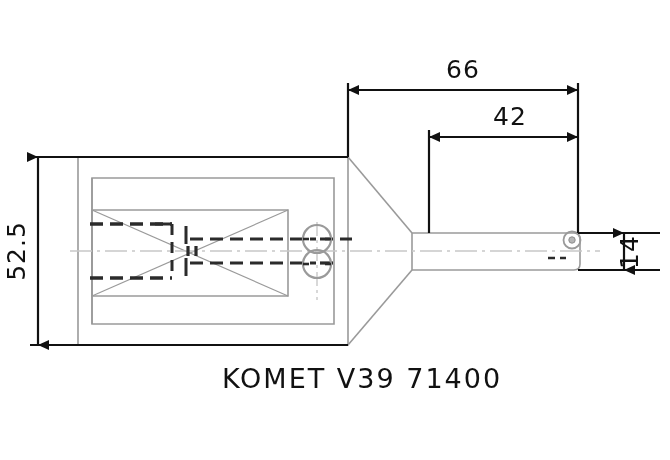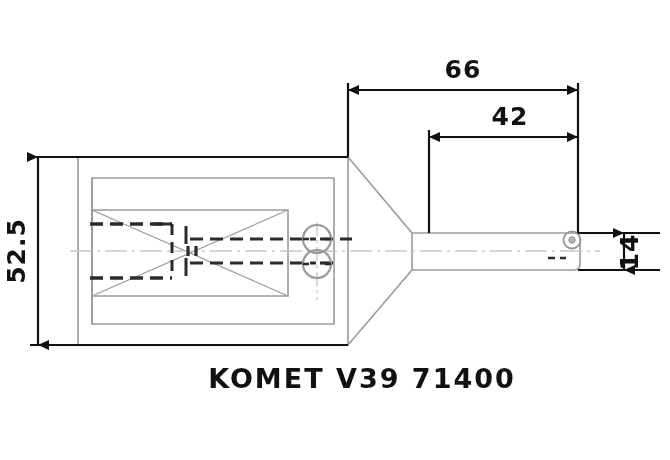--- a/index.html
+++ b/index.html
@@ -12,21 +12,20 @@
     width: 670px;
     height: 460px;
     font-family: "DejaVu Sans", sans-serif;
     overflow: hidden;
   }
   #drawing-root {
     position: relative;
     width: 670px;
     height: 460px;
     background: #ffffff;
-    font-weight: bold;
   }
   svg#cad-canvas {
     display: block;
     width: 670px;
     height: 460px;
   }
   .dim-text {
     font-family: "DejaVu Sans", sans-serif;
     font-size: 25px;
     fill: #111111;

